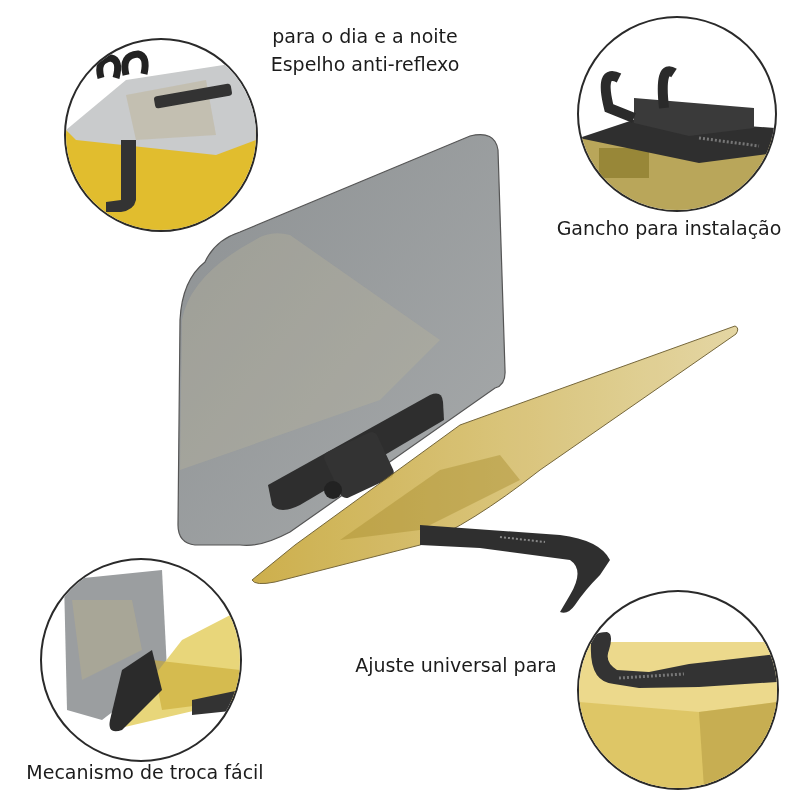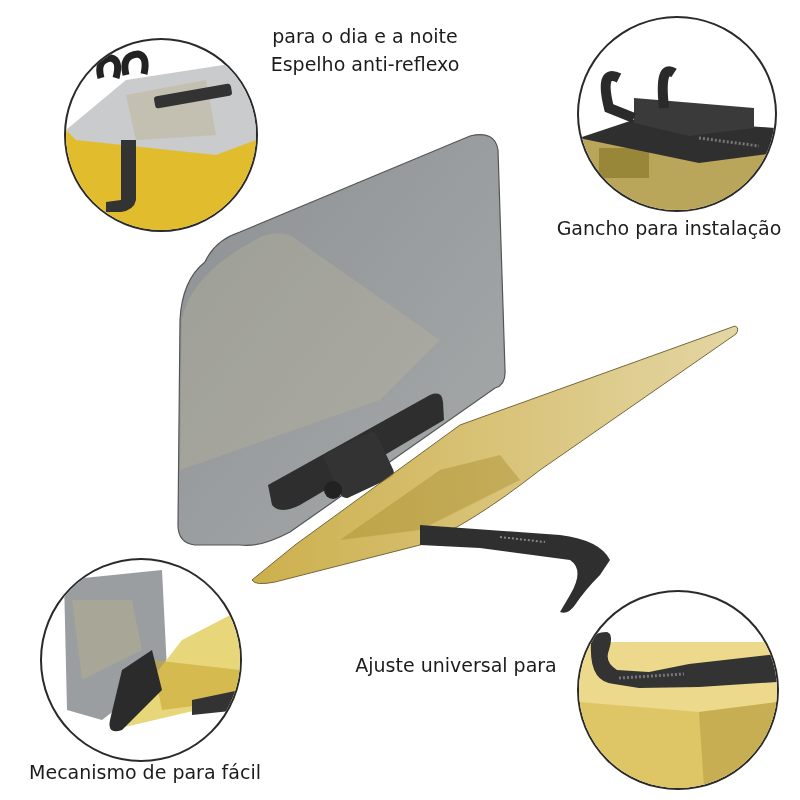--- a/index.html
+++ b/index.html
@@ -92,14 +92,14 @@
 
 <div class="label" style="left:538px;top:214px;width:262px;">
   <div>Gancho para instalação</div>
 </div>
 
 <div class="label" style="left:328px;top:620px;width:256px;margin-top:31px;">
   <div>Ajuste universal para</div>
 </div>
 
 <div class="label" style="left:0px;top:758px;width:290px;">
-  <div>Mecanismo de para fácil</div>
+  <div>Mecanismo de troca fácil</div>
 </div>
 
 </body></html>

